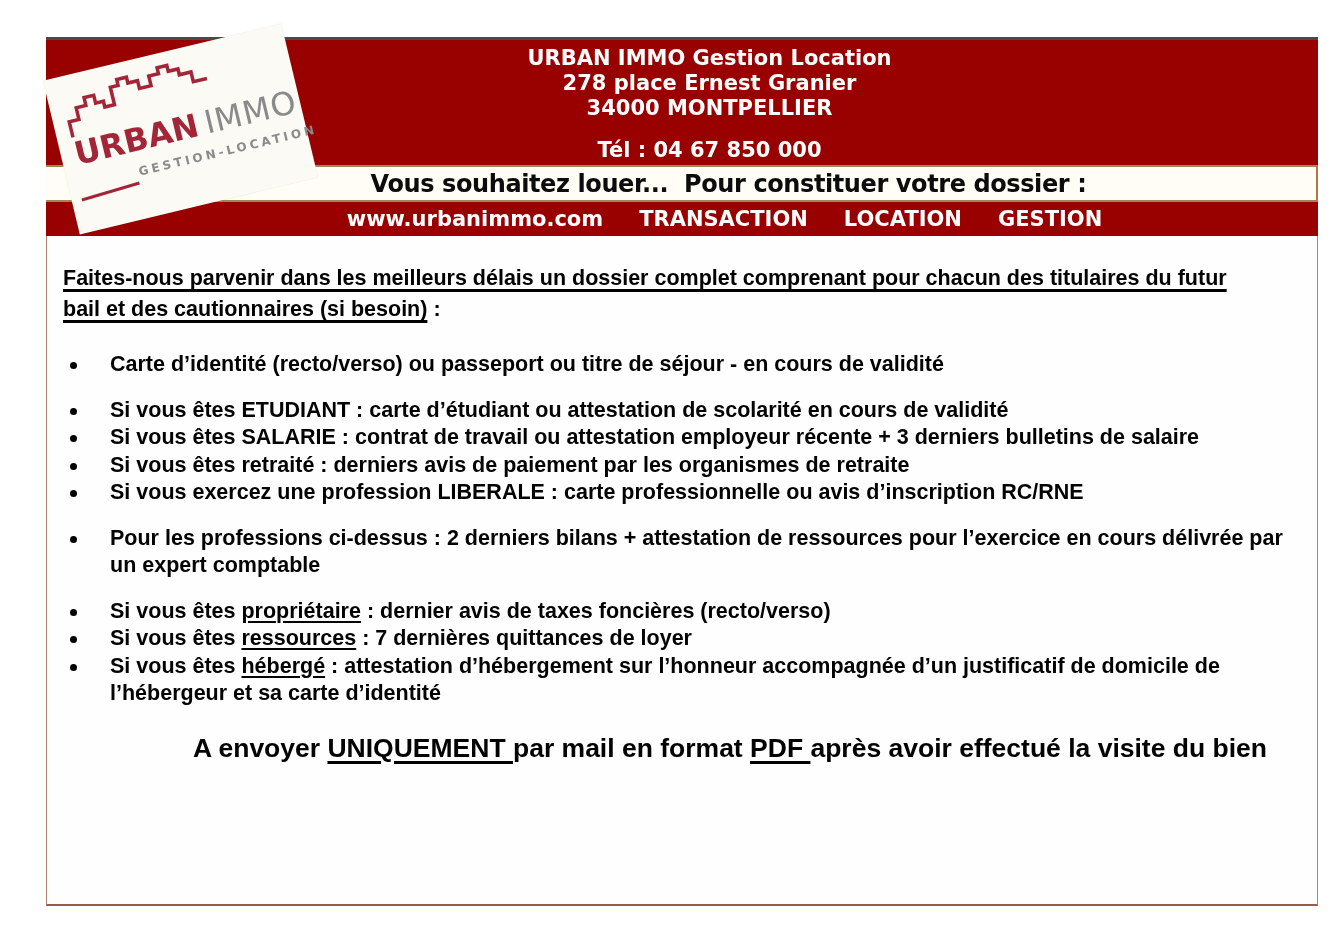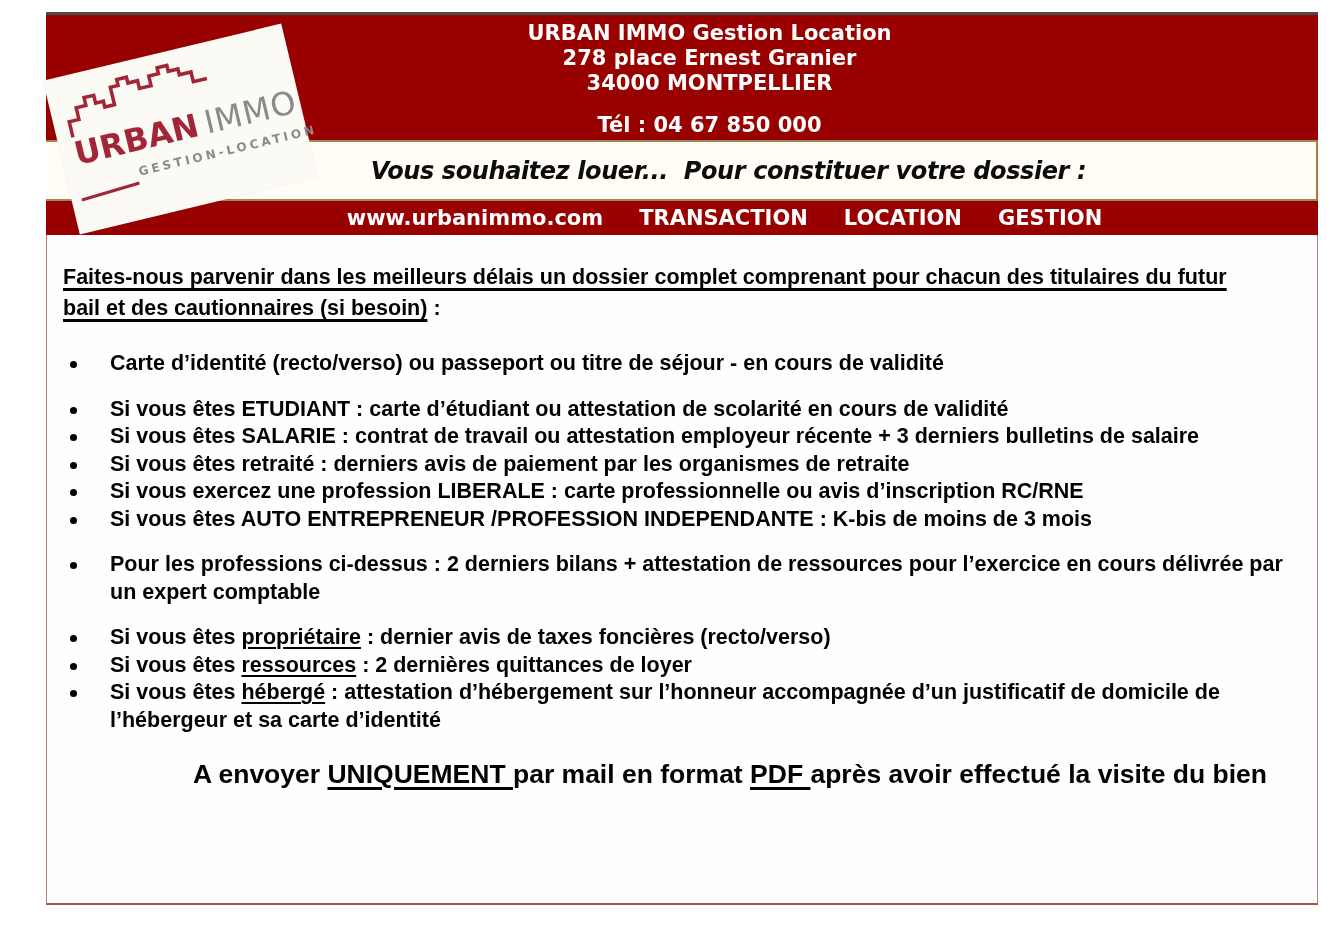--- a/index.html
+++ b/index.html
@@ -4,55 +4,54 @@
 <style>
   html,body{margin:0;padding:0;background:#ffffff;}
   .page{
     position:relative;
     width:1343px;height:950px;
     background:#ffffff;
     overflow:hidden;
     font-family:"DejaVu Sans",sans-serif;
   }
   .content-box{
-    position:absolute;left:46px;top:12px;
+    position:absolute;left:46px;top:37px;
     width:1272px;height:893px;border-radius:18px;
   }
   
   .band-red-1{
     box-sizing:border-box;
     height:128px;
     background:var(--band-red);
     border-top:3px solid #4a4a4a;
     color:#ffffff;
     text-align:center;
     padding-top:6px;
     padding-left:55px;
     font-weight:bold;
     font-size:21px;
     line-height:25px;
   }
   .band-red-1 .phone-line{margin-top:17px;text-align:center;}
   
   .band-white{
     box-sizing:border-box;
-    height:61px;
+    height:37px;
     background:#fffdf6;
     border-top:2px solid #9a8a58;
     border-bottom:2px solid #9a8a58;
     border-right:2px solid #b07840;
     display:flex;align-items:center;
     justify-content:center;
     padding-left:95px;
     color:#0c0c0c;
     font-weight:bold;
     font-size:24px;
     letter-spacing:-0.4px;
     white-space:pre;
-    font-style:italic;
   }
   
   .band-red-2{
     box-sizing:border-box;
     height:34px;
     background:var(--band-red);
     display:flex;align-items:center;justify-content:center;
     gap:36px;
     padding-left:85px;
     color:#ffffff;font-weight:bold;font-size:21px;
@@ -168,28 +167,27 @@
 
       <div id="bullet-groups">
           <div class="group">
             <div class="bullet-item"><span class="dot"></span><span><span>Carte d’identité (recto/verso) ou passeport ou titre de séjour - en cours de validité</span></span></div>
           </div>
           <div class="group">
             <div class="bullet-item"><span class="dot"></span><span><span>Si vous êtes ETUDIANT : carte d’étudiant ou attestation de scolarité en cours de validité</span></span></div>
             <div class="bullet-item"><span class="dot"></span><span><span>Si vous êtes SALARIE : contrat de travail ou attestation employeur récente + 3 derniers bulletins de salaire</span></span></div>
             <div class="bullet-item"><span class="dot"></span><span><span>Si vous êtes retraité : derniers avis de paiement par les organismes de retraite</span></span></div>
             <div class="bullet-item"><span class="dot"></span><span><span>Si vous exercez une profession LIBERALE : carte professionnelle ou avis d’inscription RC/RNE</span></span></div>
-            <div class="bullet-item"><span class="dot"></span><span><span>Si vous êtes AUTO ENTREPRENEUR /PROFESSION INDEPENDANTE : K-bis de moins de 3 mois</span></span></div>
           </div>
           <div class="group">
             <div class="bullet-item"><span class="dot"></span><span><span>Pour les professions ci-dessus : 2 derniers bilans + attestation de ressources pour l’exercice en cours délivrée par un expert comptable</span></span></div>
           </div>
           <div class="group">
             <div class="bullet-item"><span class="dot"></span><span><span>Si vous êtes </span><span class="seg-u">propriétaire</span><span> : dernier avis de taxes foncières (recto/verso)</span></span></div>
-            <div class="bullet-item"><span class="dot"></span><span><span>Si vous êtes </span><span class="seg-u">ressources</span><span> : 2 dernières quittances de loyer</span></span></div>
+            <div class="bullet-item"><span class="dot"></span><span><span>Si vous êtes </span><span class="seg-u">ressources</span><span> : 7 dernières quittances de loyer</span></span></div>
             <div class="bullet-item"><span class="dot"></span><span><span>Si vous êtes </span><span class="seg-u">hébergé</span><span> : attestation d’hébergement sur l’honneur accompagnée d’un justificatif de domicile de l’hébergeur et sa carte d’identité</span></span></div>
           </div>
         </div>
 
       <p class="footer-line" id="footer-line"><span>A envoyer </span><span class="seg-u">UNIQUEMENT </span><span>par mail en format </span><span class="seg-u">PDF </span><span>après avoir effectué la visite du bien</span></p>
     </div>
 
   </div>
 
   <div class="logo-card">

